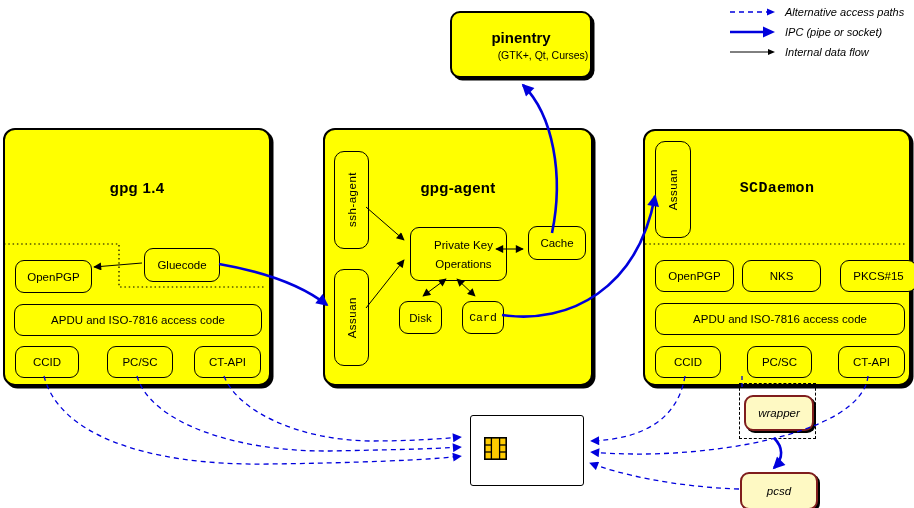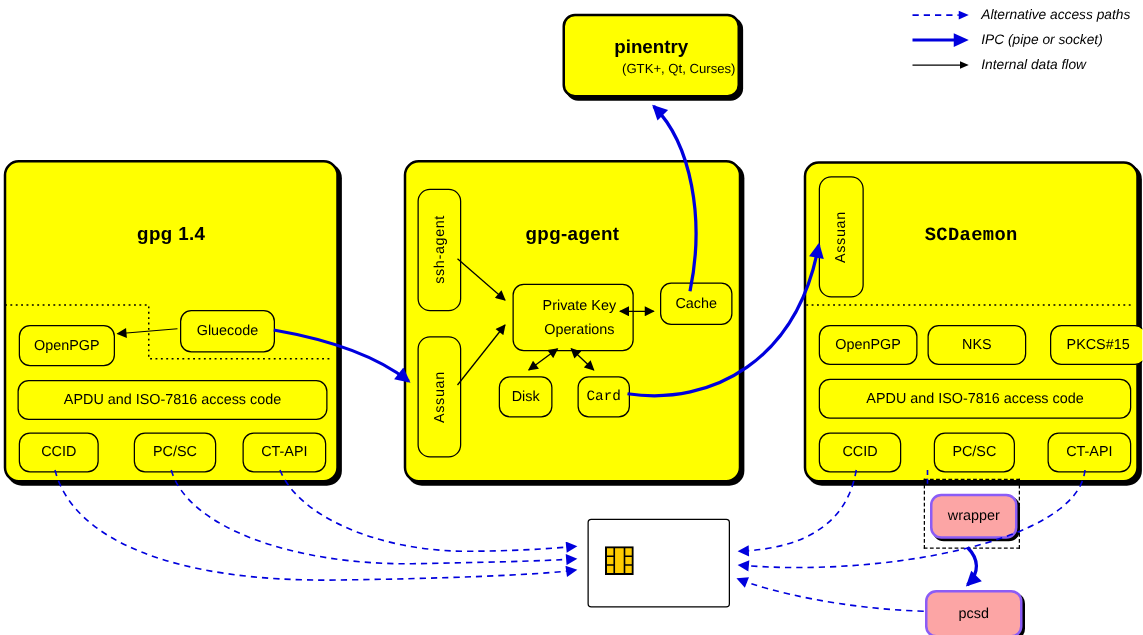--- a/index.html
+++ b/index.html
@@ -35,23 +35,24 @@
   .smartcard{
     position:absolute;left:470px;top:415px;width:112px;height:69px;
     background:#fff;border:1.6px solid #000;border-radius:3px;
   }
   .chip{position:absolute;left:13px;top:21px;}
   .dashedrect{
     position:absolute;left:739px;top:383px;width:75px;height:54px;
     border:1.4px dashed #000;
   }
   .smallblob{
-    position:absolute;background:#fca5a5;border:2px solid #8b5cf6;border-radius:9px;
+    position:absolute;background:#fef9c3;border:2px solid #7f1d1d;border-radius:9px;
     box-shadow:2px 2px 0 #000;display:flex;align-items:center;justify-content:center;
     font-size:11.5px;
+    font-style:italic;
   }
   .legend{position:absolute;left:729px;top:2px;font-style:italic;}
   .legend-row{display:flex;align-items:center;height:20px;gap:9px;}
   .legend-row span{font-size:11px;}
   svg.overlay{position:absolute;left:0;top:0;pointer-events:none;z-index:5;}
 </style>
 </head>
 <body>
 
 <div id="stage">

